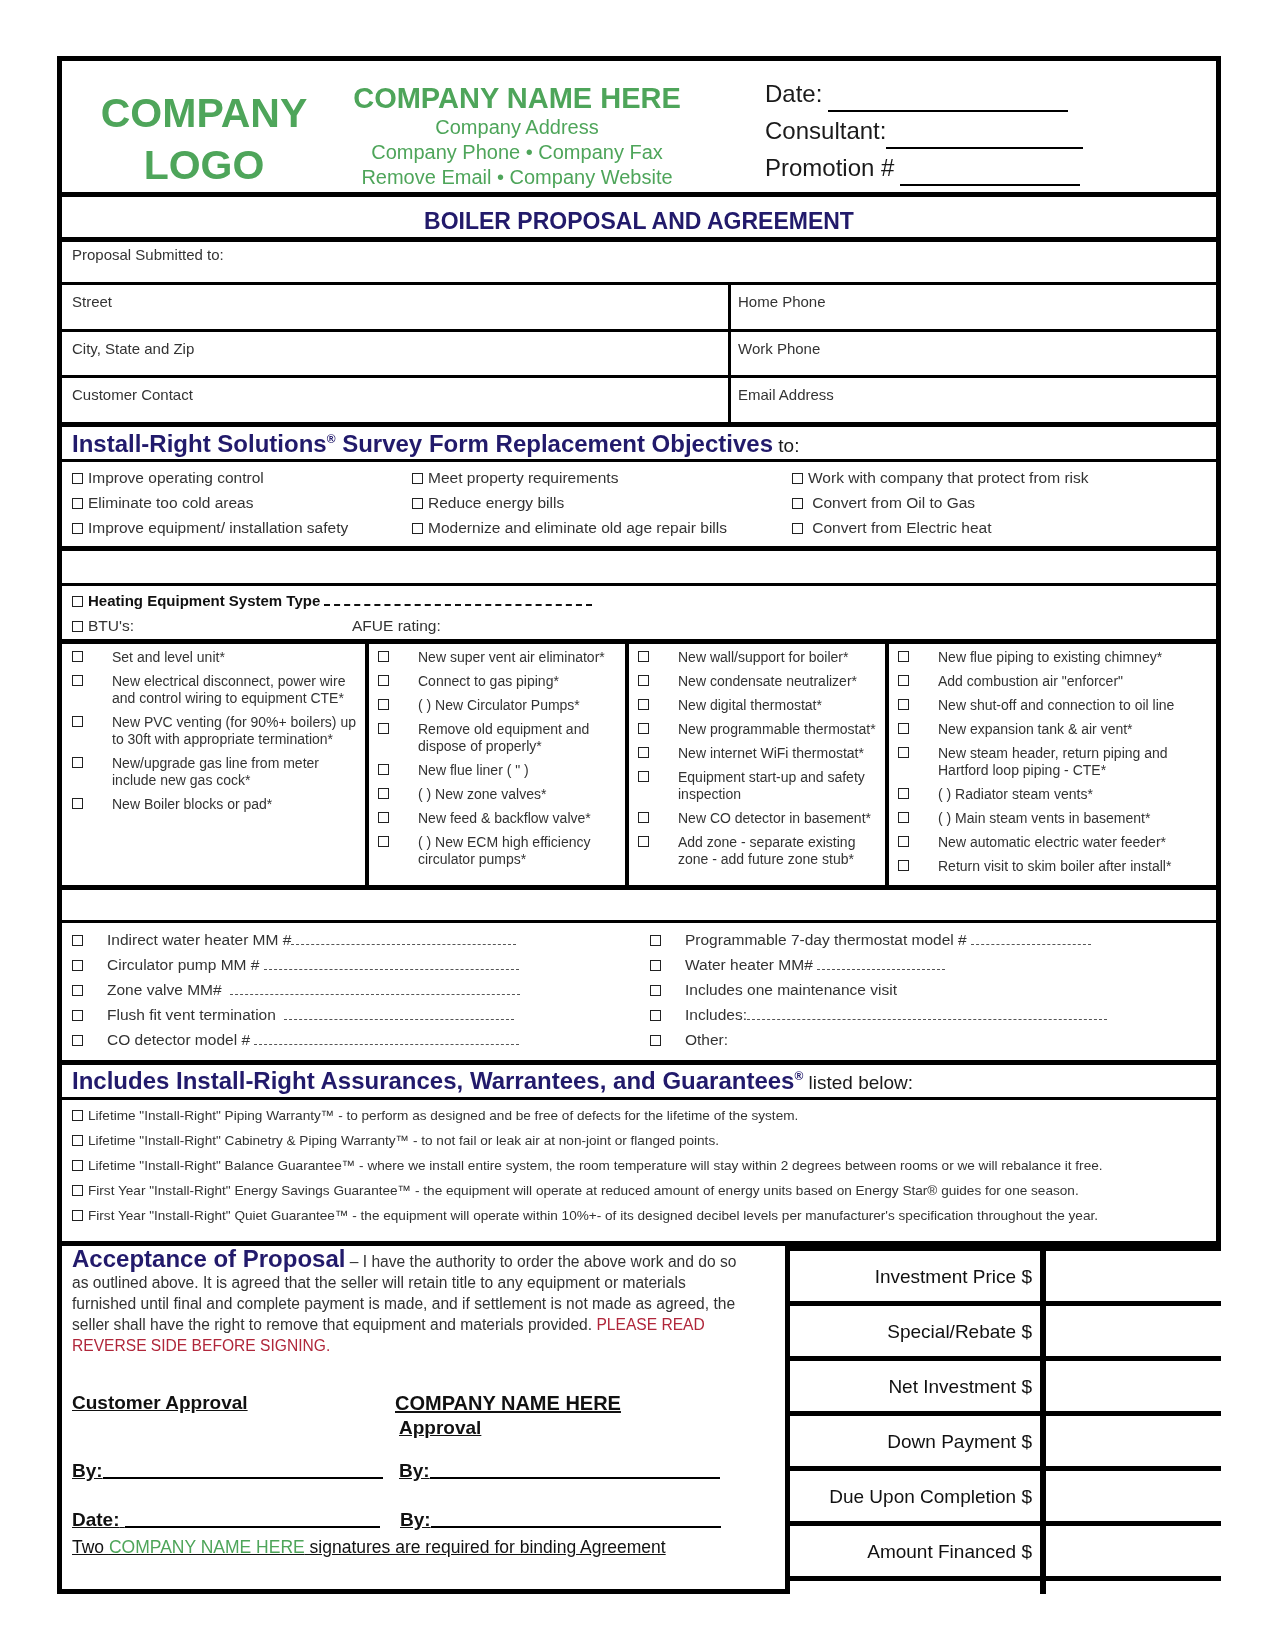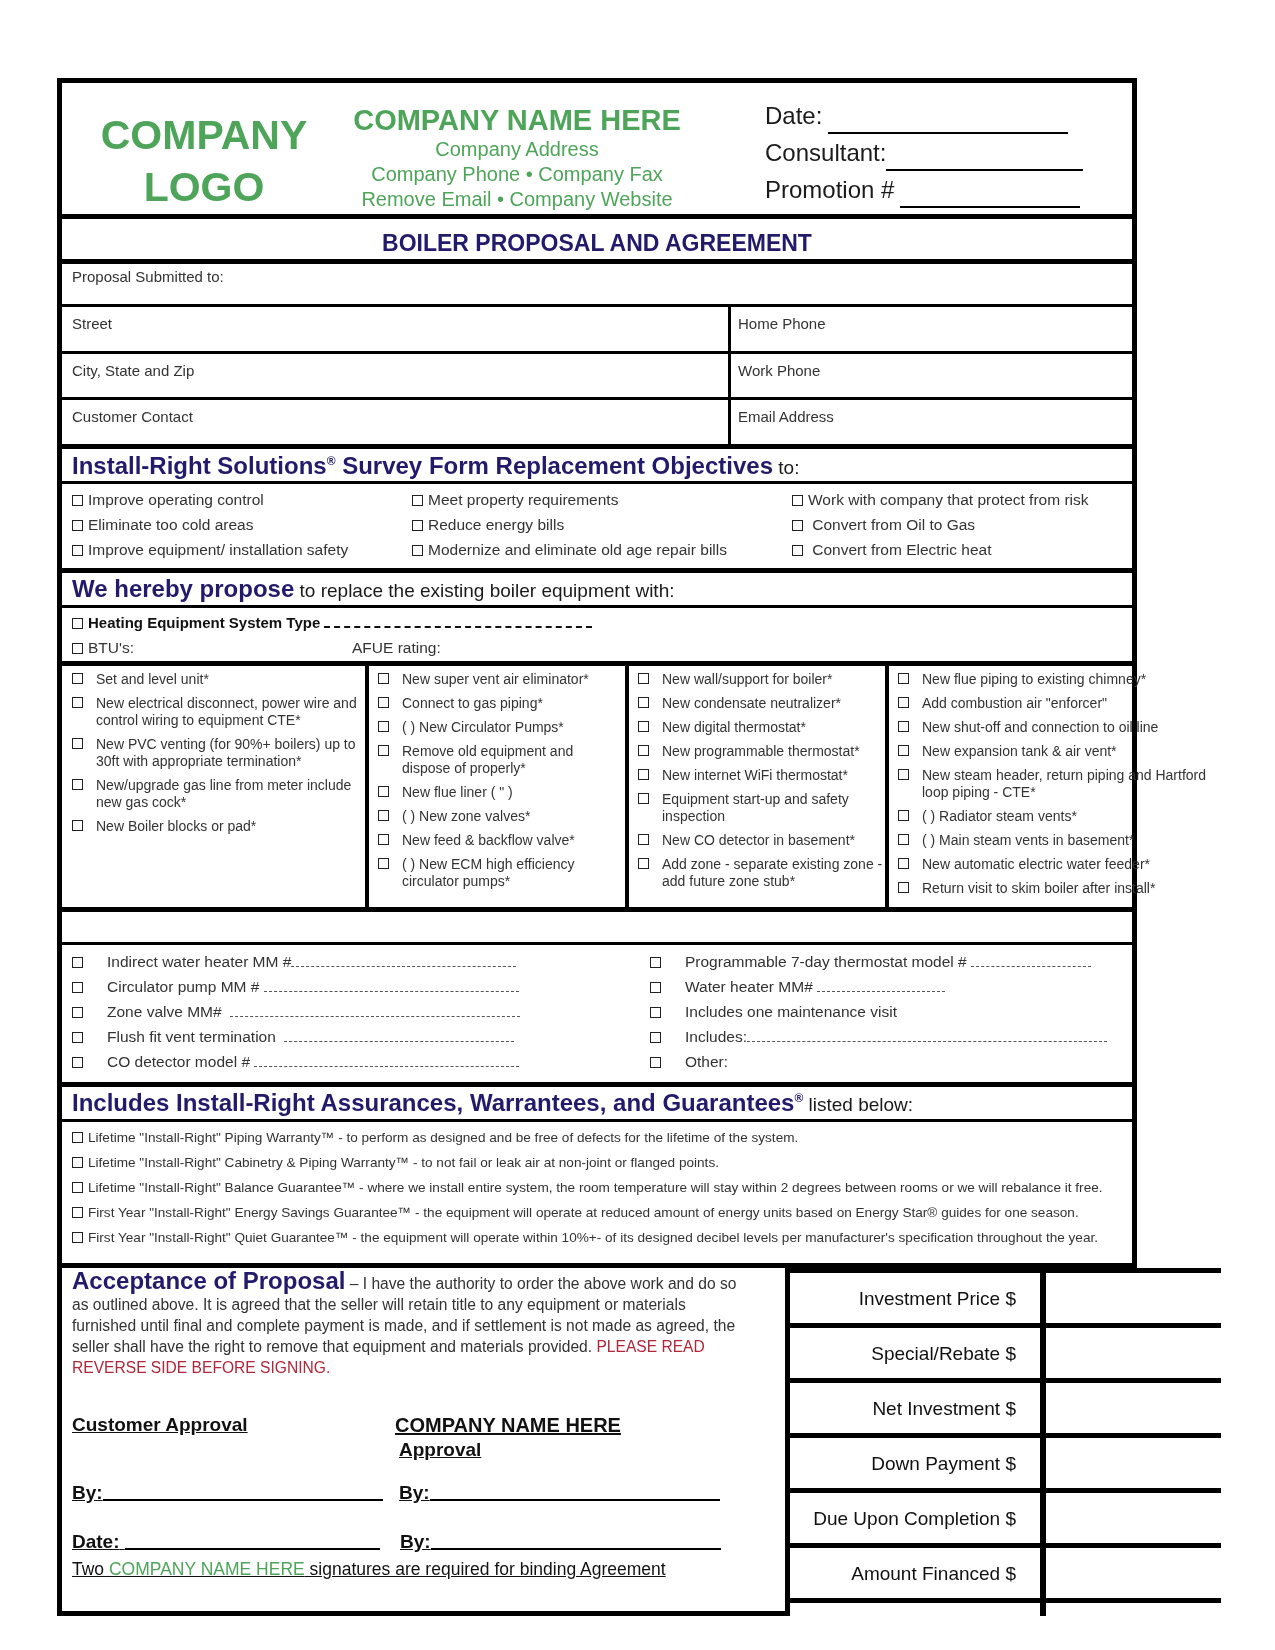--- a/index.html
+++ b/index.html
@@ -1,18 +1,18 @@
 <!DOCTYPE html>
 <html><head>
 <meta charset="utf-8">
 <style>
   * { box-sizing: border-box; margin: 0; padding: 0; }
   html, body { width: 1275px; height: 1650px; background: #ffffff; }
   body { position: relative; font-family: "Liberation Sans", sans-serif; color: #1a1a1a; overflow: hidden; }
-  .page { position: absolute; left: 57px; top: 56px; width: 1080px; height: 1538px; border: 5px solid #000; margin-top: 22px; }
+  .page { position: absolute; left: 57px; top: 56px; width: 1164px; height: 1538px; border: 5px solid #000; }
   .green { color: #4ea55a; }
   .navy { color: #221a6b; }
   .red { color: #b0263a; }
   .abs { position: absolute; }
   .hline { position: absolute; left: 0; right: 0; background: #000; }
   .vline { position: absolute; background: #000; }
 
   
   .logo { position: absolute; left: 22px; top: 26px; width: 240px; text-align: center; font-weight: bold; font-size: 41px; line-height: 52px; }
   .coname { position: absolute; left: 285px; top: 20px; width: 340px; text-align: center; }
@@ -25,36 +25,36 @@
   .title { position: absolute; left: 0; right: 0; top: 140px; height: 40px; text-align: center; font-weight: bold; font-size: 23px; line-height: 40px; }
 
   .field-label { position: absolute; font-size: 15px; color: #333; }
 
   .sec-head { position: absolute; left: 10px; font-size: 24px; font-weight: bold; white-space: nowrap; }
   .sec-head .tail { font-weight: normal; font-size: 19px; color: #1a1a1a; }
   .sec-head sup { font-size: 12px; }
 
   .cb { display: inline-block; width: 11px; height: 11px; border: 1px solid #222; margin-right: 5px; vertical-align: -1px; }
   .item { position: absolute; font-size: 15.5px; color: #333; white-space: nowrap; line-height: 18px; }
-  .gitem { position: relative; font-size: 14px; color: #333; line-height: 17px; padding-left: 24px; margin-bottom: 7px; }
+  .gitem { position: relative; font-size: 14px; color: #333; line-height: 17px; padding-left: 40px; margin-bottom: 7px; }
   .gitem .cb { position: absolute; left: 0; top: 2px; }
   .gcol { position: absolute; top: 0; }
 
   .comfort { position: absolute; font-size: 15.5px; color: #333; white-space: nowrap; line-height: 18px; }
   .comfort .cb { margin-right: 24px; }
   .uline { display: inline-block; border-bottom: 1px dashed #555; height: 14px; vertical-align: baseline; }
 
   .assure { position: absolute; left: 10px; font-size: 13.6px; color: #333; white-space: nowrap; line-height: 17px; }
 
   .accept { position: absolute; left: 10px; top: 1187px; width: 665px; font-size: 15.6px; line-height: 21px; color: #333; }
   .accept .big { font-size: 24px; font-weight: bold; }
   .sig { position: absolute; font-weight: bold; font-size: 19px; color: #111; white-space: nowrap; text-decoration: underline; }
   .sig .l { display: inline-block; border-bottom: 2px solid #000; height: 20px; vertical-align: -2px; }
 
-  .fin { position: absolute; left: 0; height: 52px; display: flex; }
+  .fin { position: absolute; left: 0; height: 52px; display: flex; padding-left: 16px; }
   .fin .lbl { width: 243px; text-align: right; padding-right: 12px; font-size: 19px; line-height: 52px; color: #111; }
   .fin .val { width: 178px; margin-left: 6px; }
 </style>
 </head>
 <body>
 
 <div class="page">
 
   <div class="logo green">
     <div>COMPANY</div>
@@ -105,21 +105,20 @@
   <div class="item" style="left:10px;top:433px"><span class="cb"></span><span>Eliminate too cold areas</span></div>
   <div class="item" style="left:10px;top:458px"><span class="cb"></span><span>Improve equipment/ installation safety</span></div>
   <div class="item" style="left:350px;top:408px"><span class="cb"></span><span>Meet property requirements</span></div>
   <div class="item" style="left:350px;top:433px"><span class="cb"></span><span>Reduce energy bills</span></div>
   <div class="item" style="left:350px;top:458px"><span class="cb"></span><span>Modernize and eliminate old age repair bills</span></div>
   <div class="item" style="left:730px;top:408px"><span class="cb"></span><span>Work with company that protect from risk</span></div>
   <div class="item" style="left:730px;top:433px"><span class="cb"></span><span> Convert from Oil to Gas</span></div>
   <div class="item" style="left:730px;top:458px"><span class="cb"></span><span> Convert from Electric heat</span></div>
   <div class="hline" style="top:485px;height:5px"></div>
 
-  <div class="sec-head navy" style="top:492px"><span>We hereby propose</span><span class="tail"> to replace the existing boiler equipment with:</span></div>
   <div class="hline" style="top:522px;height:3px"></div>
   <div class="item" style="left:10px;top:531px;font-weight:bold;color:#111;font-size:15px"><span class="cb"></span><span>Heating Equipment System Type</span> <span class="uline" style="width:268px;border-bottom:2px dashed #111"></span></div>
   <div class="item" style="left:10px;top:556px"><span class="cb"></span><span>BTU's:</span></div>
   <div class="item" style="left:290px;top:556px">AFUE rating:</div>
   <div class="hline" style="top:578px;height:5px"></div>
 
   <div class="abs" style="left:0;top:583px;width:1154px;height:242px">
     <div class="vline" style="left:303px;top:0;width:4px;height:242px"></div>
     <div class="vline" style="left:563px;top:0;width:4px;height:242px"></div>
     <div class="vline" style="left:823px;top:0;width:4px;height:242px"></div>

